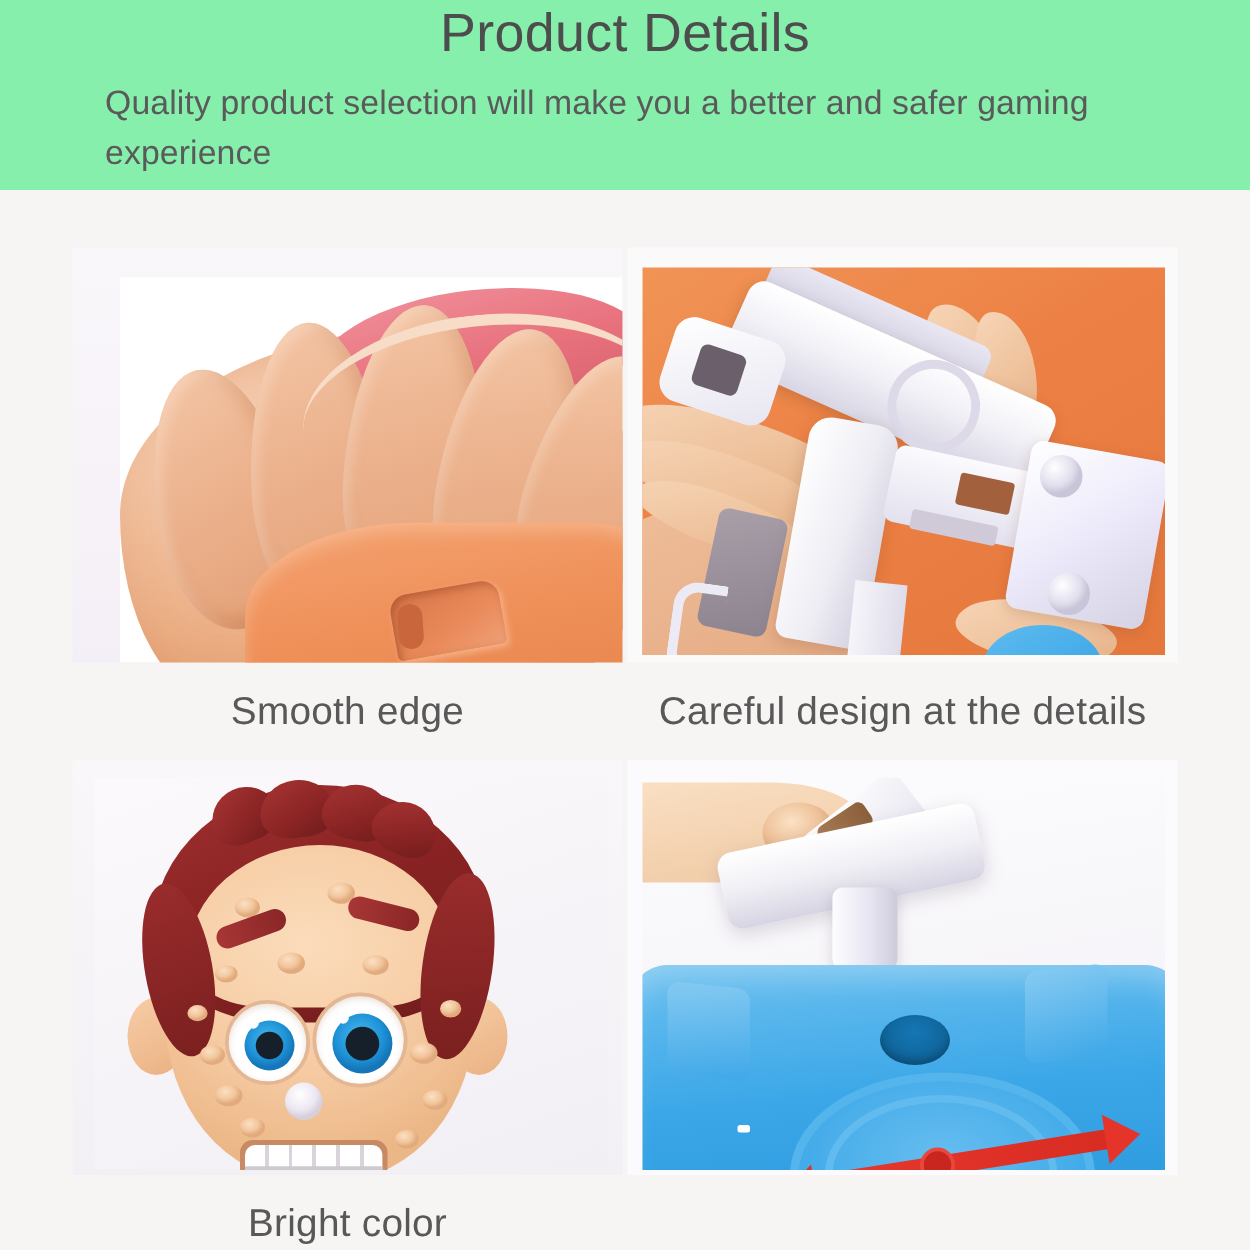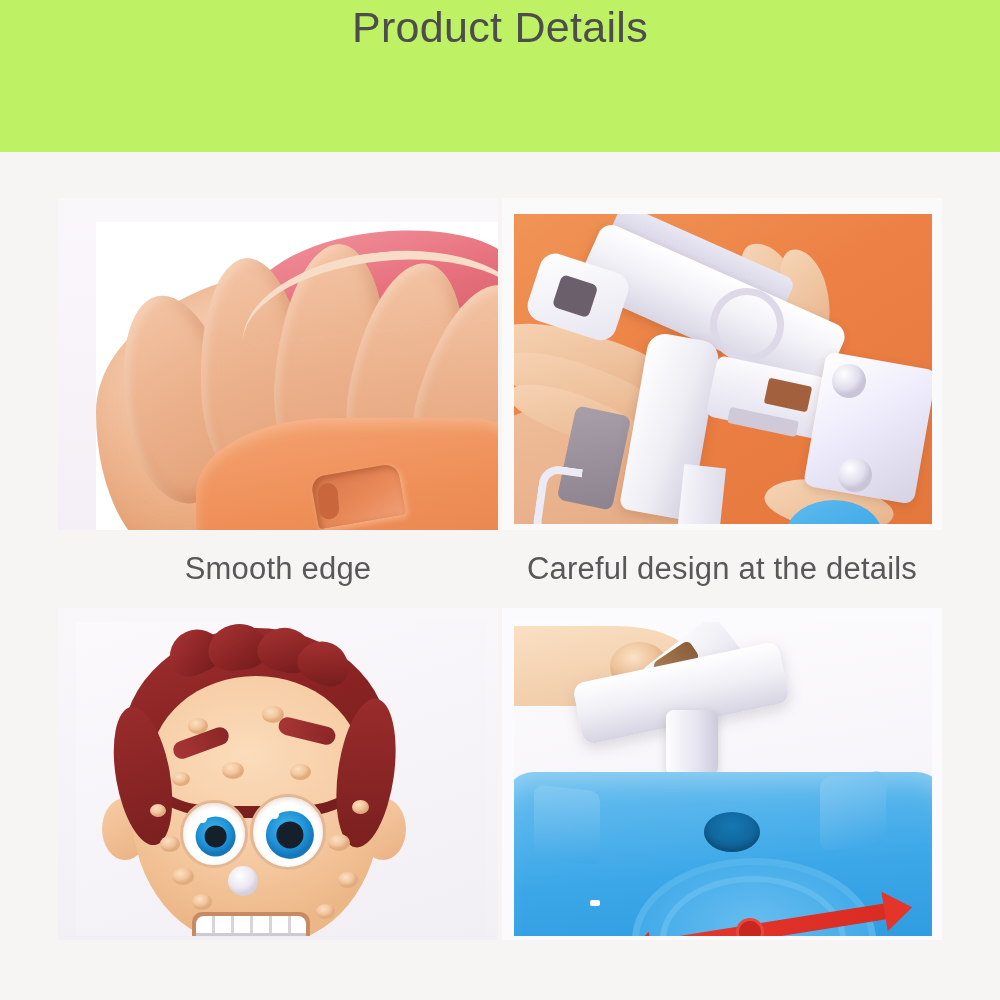--- a/index.html
+++ b/index.html
@@ -19,21 +19,21 @@
     height: 1000px;
     background: #f6f5f4;
   }
 
   
   .header {
     position: absolute;
     left: 0; top: 0;
     width: 1000px;
     height: 152px;
-    background: #bef264;
+    background: #86efac;
     box-sizing: border-box;
   }
   .page-title {
     position: absolute;
     left: 0; top: 2px;
     width: 1000px;
     text-align: center;
     font-size: 43px;
     line-height: 50px;
     color: #4d4d4d;
@@ -583,20 +583,21 @@
     border-radius: 2px;
   }
 </style>
 </head>
 <body>
 
 <div id="page">
 
   <div class="header">
     <div class="page-title">Product Details</div>
+    <div class="subtitle">Quality product selection will make you a better and safer gaming experience</div>
   </div>
 
   <div class="grid">
 
     <div class="cell c2">
       <div class="photo p2">
         <div class="inner">
           <div class="palm"></div>
           <div class="hand hA"></div>
           <div class="hand hB"></div>
@@ -687,20 +688,21 @@
               </div>
             <div class="gleam"></div>
           </div>
 
           <div class="nose"></div>
           <div class="mouth">
               <div class="teeth"></div>
             </div>
         </div>
       </div>
+      <div class="caption">Bright color</div>
     </div>
 
     <div class="cell c4">
       <div class="photo p4">
         <div class="inner">
           <div class="arm"></div>
           <div class="armbump"></div>
           <div class="wcross2"></div>
           <div class="brown"></div>
           <div class="wcross"></div>

